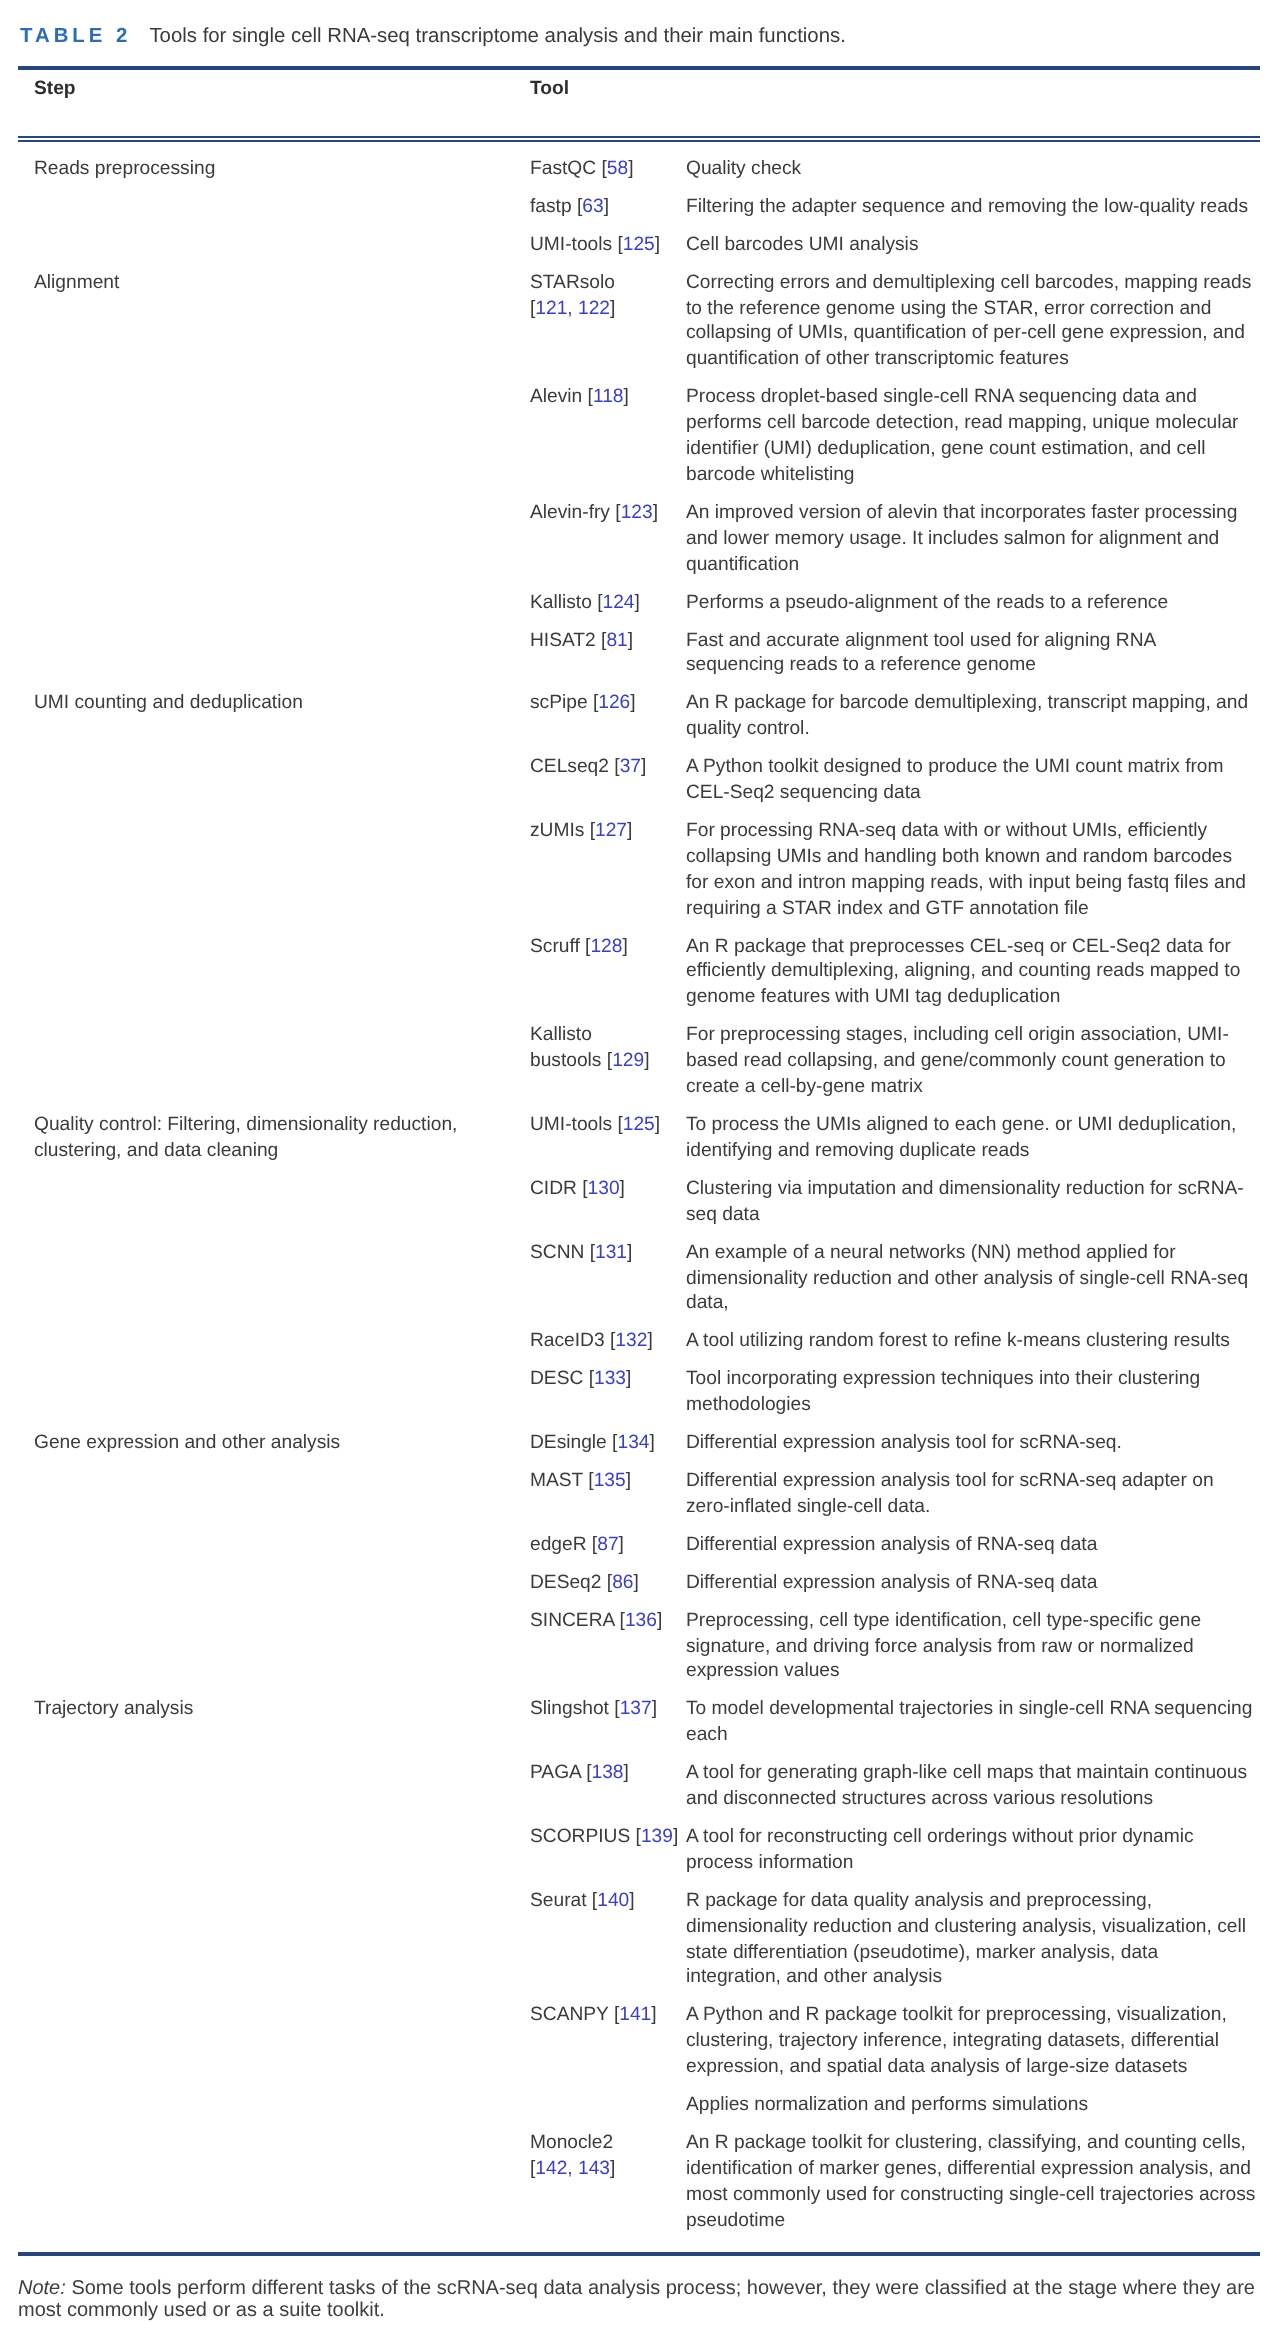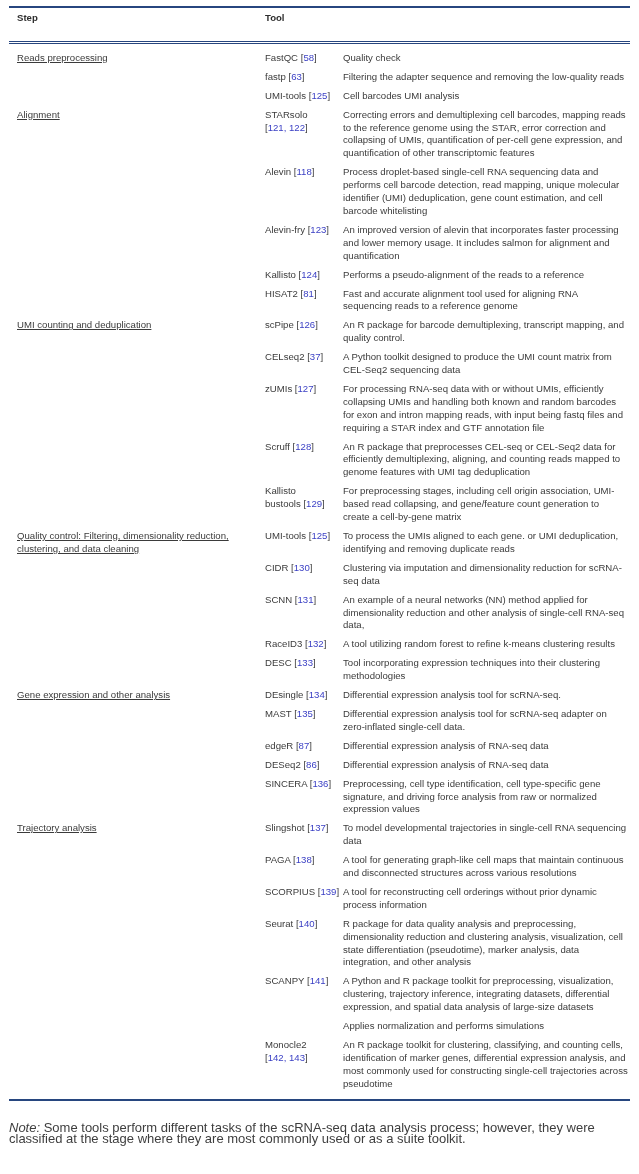--- a/index.html
+++ b/index.html
@@ -21,34 +21,37 @@
     border-top: 2px solid #27467f;
     border-bottom: 3px double #27467f;
     padding: 4px 0 16px 0;
   }
   .thead .cell { font-weight: bold; color: #2e2e2e; padding-bottom: 0; }
 
   .tbody { border-bottom: 2px solid #27467f; padding: 8px 0 2px 0; }
   .trow { display: contents; }
 
   .cell { font-size: 9.6px; line-height: 12.9px; padding: 0 4px 6px 8px; }
-  .c-step { color: #3b3b3b; text-decoration: underline; }
+  .c-step { color: #3b3b3b; }
   .c-tool { padding-right: 0; }
   .c-desc { padding-left: 0; padding-right: 2px; }
   .tline { white-space: nowrap; }
   .ref { color: #3a3fc4; }
 
-  .note { font-size: 13px; line-height: 11.6px; color: #3e3e3e; margin-top: 21px; }
+  .note { font-size: 10px; line-height: 11.6px; color: #3e3e3e; margin-top: 11px; }
   .note .nlabel { font-style: italic; }
 </style>
 </head>
 <body>
 
 <div class="page">
 
+  <div class="caption">
+    <span class="tlabel">TABLE 2</span><span>Tools for single cell RNA-seq transcriptome analysis and their main functions.</span>
+  </div>
 
   <div class="thead">
     <div class="cell">Step</div>
     <div class="cell">Tool</div>
   </div>
 
   <div class="tbody">
       <div class="trow"><div class="cell c-step">Reads preprocessing</div><div class="cell c-tool">
           <div class="tline">FastQC [<span class="ref">58</span>]</div>
         </div><div class="cell c-desc">Quality check</div></div>
@@ -82,21 +85,21 @@
         </div><div class="cell c-desc">A Python toolkit designed to produce the UMI count matrix from CEL-Seq2 sequencing data</div></div>
       <div class="trow"><div class="cell c-step"></div><div class="cell c-tool">
           <div class="tline">zUMIs [<span class="ref">127</span>]</div>
         </div><div class="cell c-desc">For processing RNA-seq data with or without UMIs, efficiently collapsing UMIs and handling both known and random barcodes for exon and intron mapping reads, with input being fastq files and requiring a STAR index and GTF annotation file</div></div>
       <div class="trow"><div class="cell c-step"></div><div class="cell c-tool">
           <div class="tline">Scruff [<span class="ref">128</span>]</div>
         </div><div class="cell c-desc">An R package that preprocesses CEL-seq or CEL-Seq2 data for efficiently demultiplexing, aligning, and counting reads mapped to genome features with UMI tag deduplication</div></div>
       <div class="trow"><div class="cell c-step"></div><div class="cell c-tool">
           <div class="tline">Kallisto</div>
           <div class="tline">bustools [<span class="ref">129</span>]</div>
-        </div><div class="cell c-desc">For preprocessing stages, including cell origin association, UMI-based read collapsing, and gene/feature count generation to create a cell-by-gene matrix</div></div>
+        </div><div class="cell c-desc">For preprocessing stages, including cell origin association, UMI-based read collapsing, and gene/commonly count generation to create a cell-by-gene matrix</div></div>
       <div class="trow"><div class="cell c-step">Quality control: Filtering, dimensionality reduction, clustering, and data cleaning</div><div class="cell c-tool">
           <div class="tline">UMI-tools [<span class="ref">125</span>]</div>
         </div><div class="cell c-desc">To process the UMIs aligned to each gene. or UMI deduplication, identifying and removing duplicate reads</div></div>
       <div class="trow"><div class="cell c-step"></div><div class="cell c-tool">
           <div class="tline">CIDR [<span class="ref">130</span>]</div>
         </div><div class="cell c-desc">Clustering via imputation and dimensionality reduction for scRNA-seq data</div></div>
       <div class="trow"><div class="cell c-step"></div><div class="cell c-tool">
           <div class="tline">SCNN [<span class="ref">131</span>]</div>
         </div><div class="cell c-desc">An example of a neural networks (NN) method applied for dimensionality reduction and other analysis of single-cell RNA-seq data,</div></div>
       <div class="trow"><div class="cell c-step"></div><div class="cell c-tool">
@@ -115,21 +118,21 @@
           <div class="tline">edgeR [<span class="ref">87</span>]</div>
         </div><div class="cell c-desc">Differential expression analysis of RNA-seq data</div></div>
       <div class="trow"><div class="cell c-step"></div><div class="cell c-tool">
           <div class="tline">DESeq2 [<span class="ref">86</span>]</div>
         </div><div class="cell c-desc">Differential expression analysis of RNA-seq data</div></div>
       <div class="trow"><div class="cell c-step"></div><div class="cell c-tool">
           <div class="tline">SINCERA [<span class="ref">136</span>]</div>
         </div><div class="cell c-desc">Preprocessing, cell type identification, cell type-specific gene signature, and driving force analysis from raw or normalized expression values</div></div>
       <div class="trow"><div class="cell c-step">Trajectory analysis</div><div class="cell c-tool">
           <div class="tline">Slingshot [<span class="ref">137</span>]</div>
-        </div><div class="cell c-desc">To model developmental trajectories in single-cell RNA sequencing data</div></div>
+        </div><div class="cell c-desc">To model developmental trajectories in single-cell RNA sequencing each</div></div>
       <div class="trow"><div class="cell c-step"></div><div class="cell c-tool">
           <div class="tline">PAGA [<span class="ref">138</span>]</div>
         </div><div class="cell c-desc">A tool for generating graph-like cell maps that maintain continuous and disconnected structures across various resolutions</div></div>
       <div class="trow"><div class="cell c-step"></div><div class="cell c-tool">
           <div class="tline">SCORPIUS [<span class="ref">139</span>]</div>
         </div><div class="cell c-desc">A tool for reconstructing cell orderings without prior dynamic process information</div></div>
       <div class="trow"><div class="cell c-step"></div><div class="cell c-tool">
           <div class="tline">Seurat [<span class="ref">140</span>]</div>
         </div><div class="cell c-desc">R package for data quality analysis and preprocessing, dimensionality reduction and clustering analysis, visualization, cell state differentiation (pseudotime), marker analysis, data integration, and other analysis</div></div>
       <div class="trow"><div class="cell c-step"></div><div class="cell c-tool">

